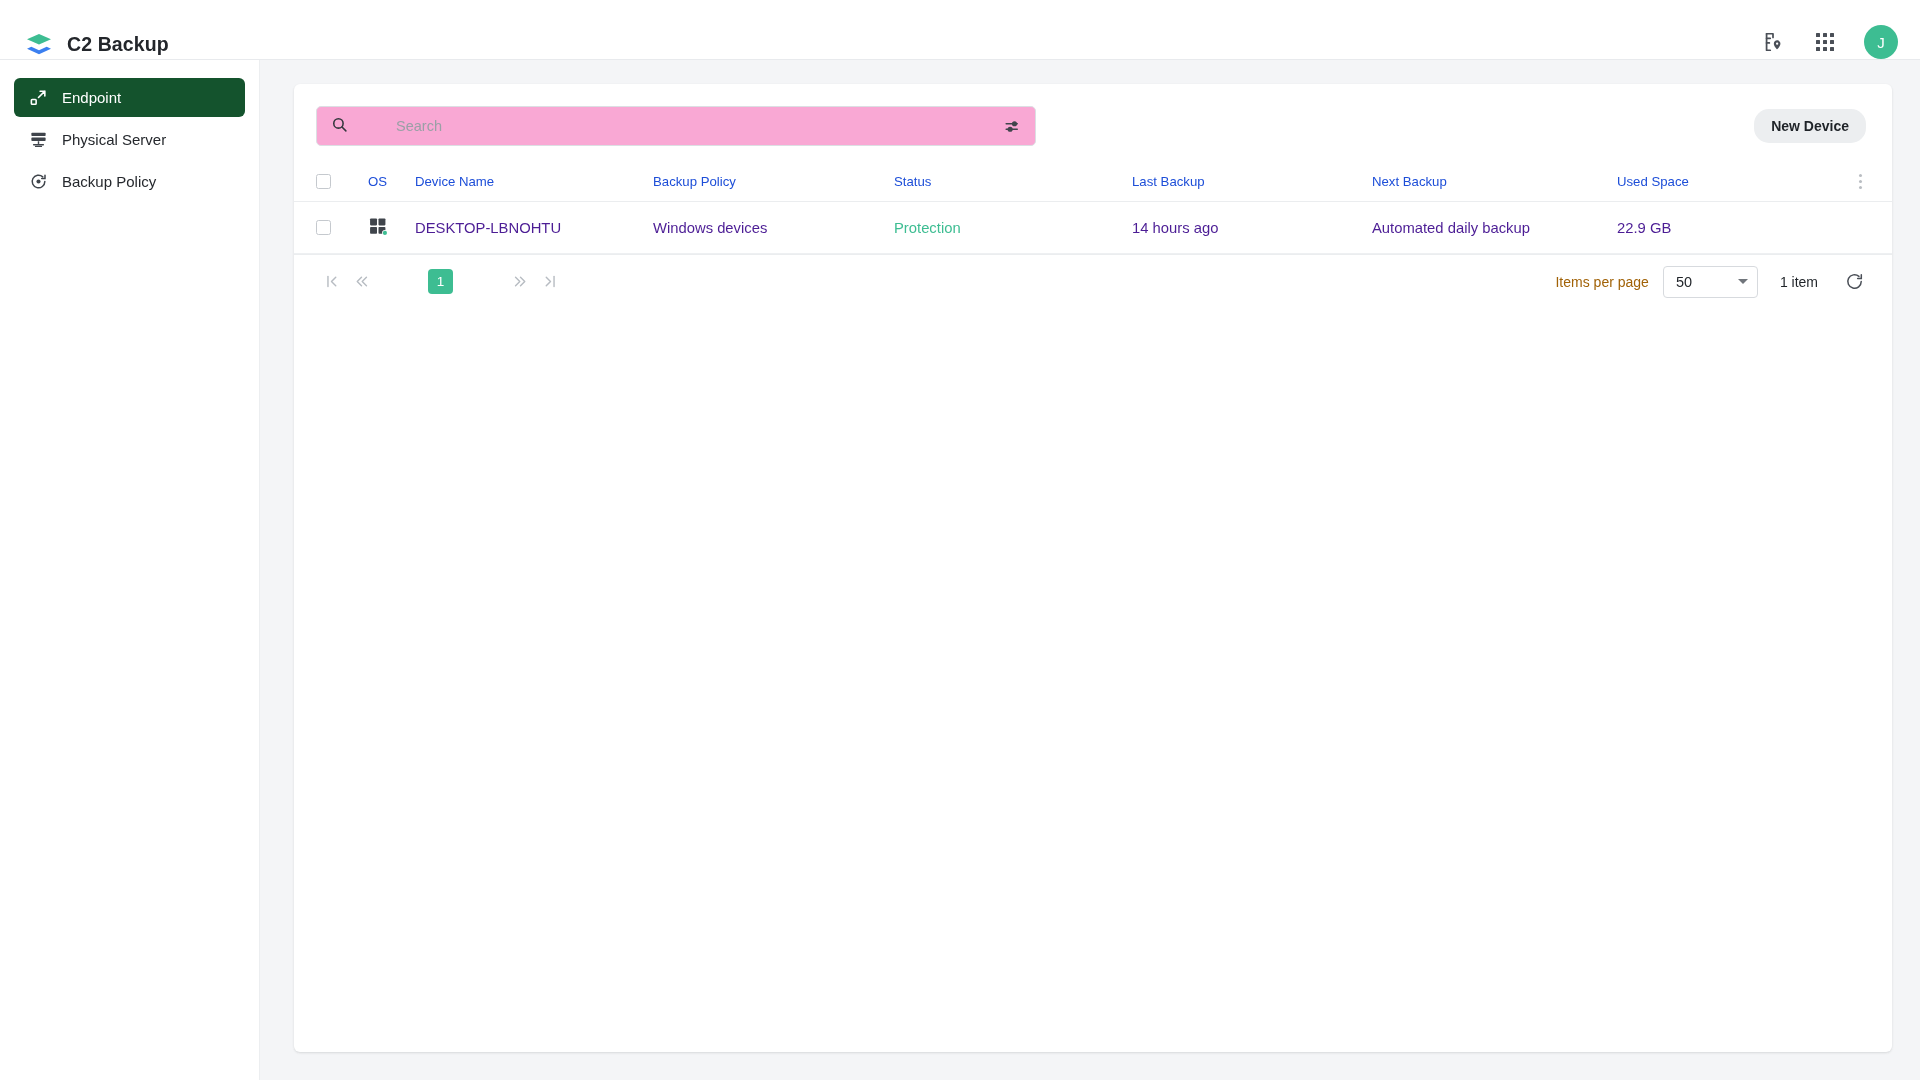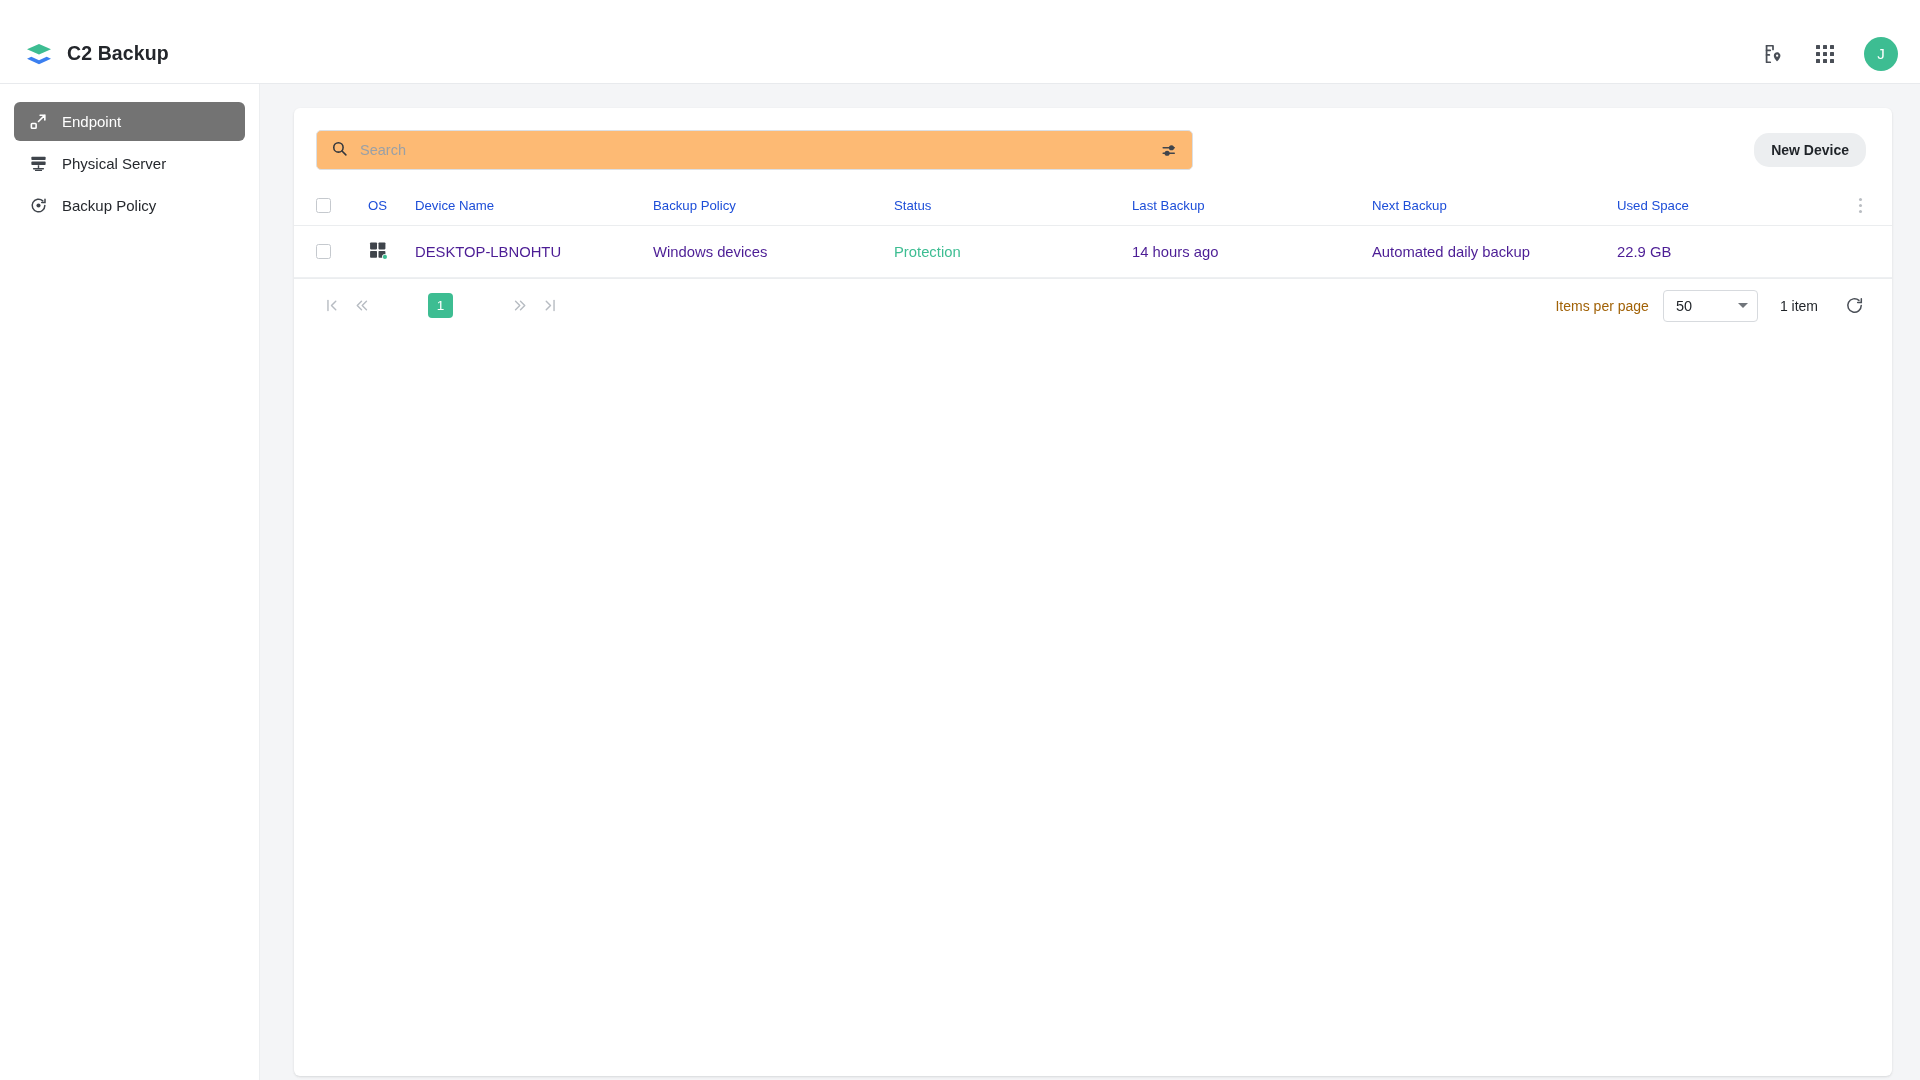--- a/index.html
+++ b/index.html
@@ -10,25 +10,24 @@
     overflow: hidden;
     -webkit-font-smoothing: antialiased;
   }
 
   
   .topbar {
     height: 60px;
     background: #ffffff;
     border-bottom: 1px solid #e8eaed;
     display: flex;
-    align-items: center;
+    align-items: flex-end;
     padding: 0 22px 0 24px;
     position: relative;
     z-index: 5;
-    margin-top: 24px;
   }
   .brand { display: flex; align-items: center; gap: 13px; }
   .brand-logo { width: 30px; height: 30px; display: block; }
   .brand-title {
     font-size: 19.5px; font-weight: bold; color: #23262b; letter-spacing: .1px;
   }
   .topbar-right {
     margin-left: auto; display: flex; align-items: center; gap: 26px;
   }
   .icon-btn {
@@ -57,21 +56,21 @@
   .side-section-title {
     font-size: 13px; color: #6b7178; padding: 8px 0 10px 28px; letter-spacing: .1px;
   }
   .side-item {
     display: flex; align-items: center; gap: 14px;
     height: 39px; margin: 0 14px 3px 14px;
     padding-left: 14px;
     border-radius: 6px;
     font-size: 15px; color: #25282d; cursor: pointer;
   }
-  .side-item.active { background: #737373; color: #ffffff; }
+  .side-item.active { background: #14532d; color: #ffffff; }
   .side-ico { width: 20px; height: 20px; display: flex; align-items: center; justify-content: center; flex: 0 0 20px; }
 
   
   .content {
     flex: 1; background: #f4f5f7;
     padding: 24px 28px 28px 34px;
     display: flex; flex-direction: column;
   }
   .panel {
     background: #ffffff; border-radius: 6px;
@@ -79,24 +78,24 @@
     box-shadow: 0 1px 2px rgba(60,64,67,.10), 0 1px 3px rgba(60,64,67,.06);
     overflow: hidden;
   }
 
   
   .toolbar {
     display: flex; align-items: center;
     padding: 22px 26px 16px 22px;
   }
   .search-wrap {
-    width: 877px; height: 40px;
+    width: 720px; height: 40px;
     border: 1px solid #dcdfe3; border-radius: 5px;
     display: flex; align-items: center;
-    padding: 0 12px 0 14px; background: #fdba74;
+    padding: 0 12px 0 14px; background: #f9a8d4; gap: 36px;
   }
   .search-input {
     flex: 1; border: 0; outline: 0; font-size: 14.5px; color: #23262b;
     font-family: "Liberation Sans", sans-serif; padding-left: 12px; background: transparent;
   }
   .search-input::placeholder { color: #9aa0a6; }
   .filter-btn { width: 22px; height: 22px; display: flex; align-items: center; justify-content: center; cursor: pointer; color: #40454c; }
   .new-device-btn {
     margin-left: auto;
     background: #eceef0; color: #1f2328;

